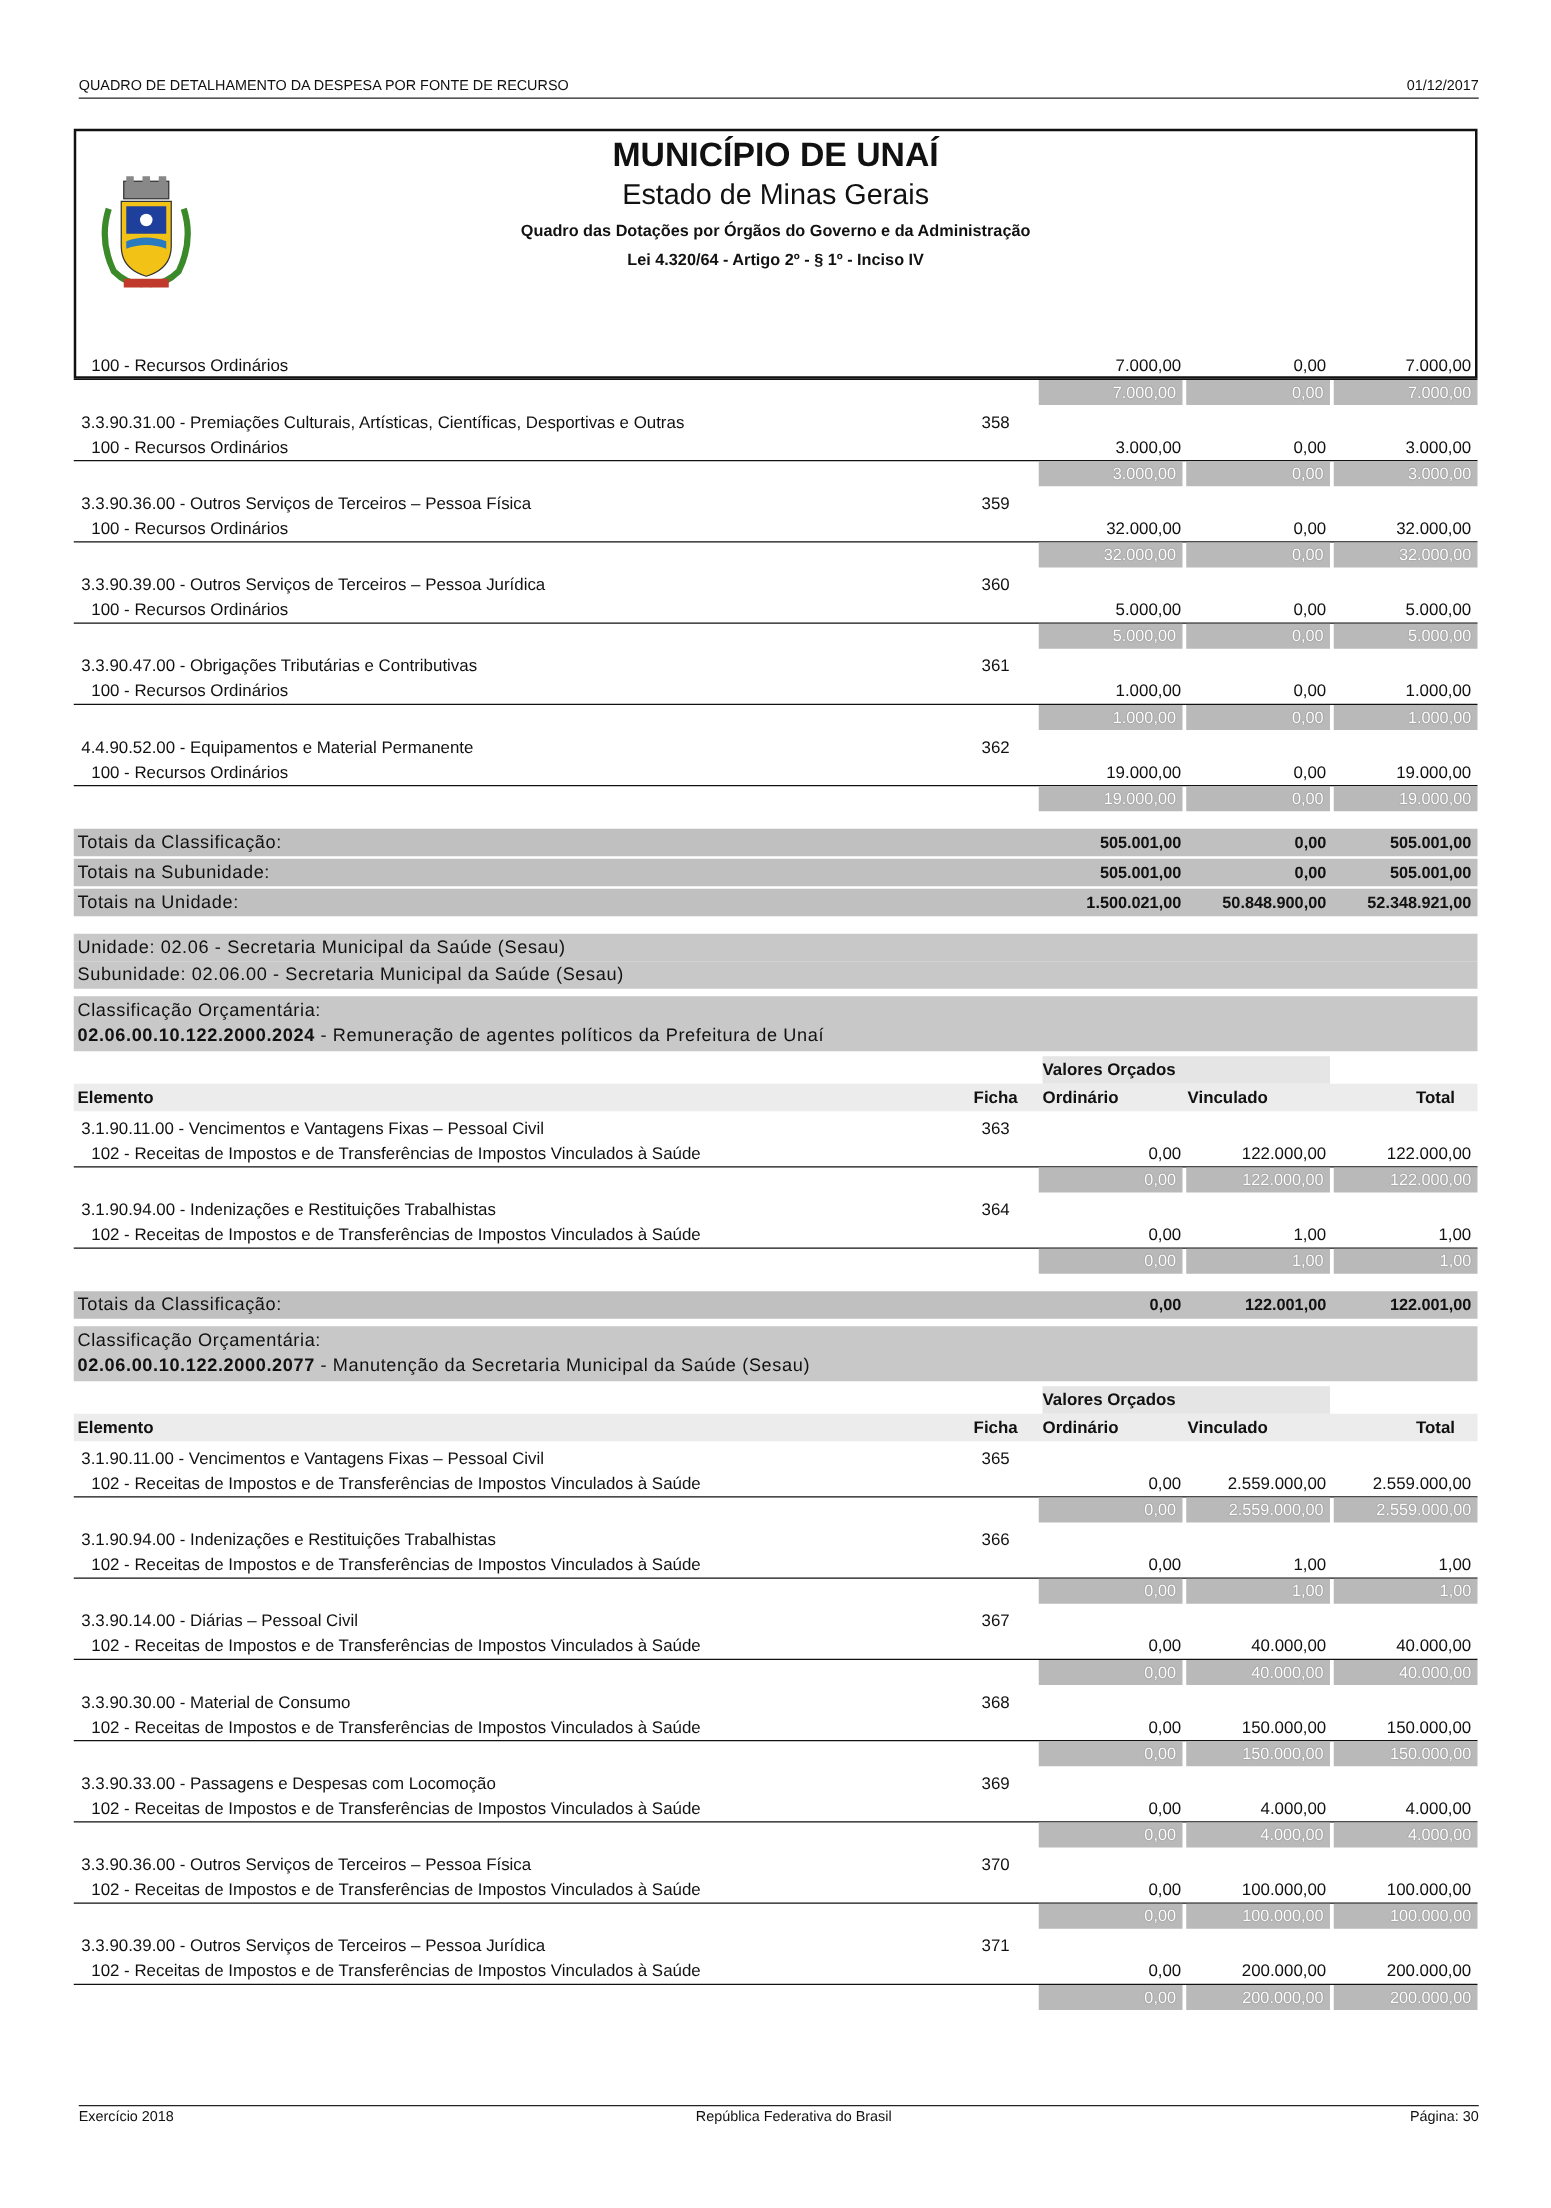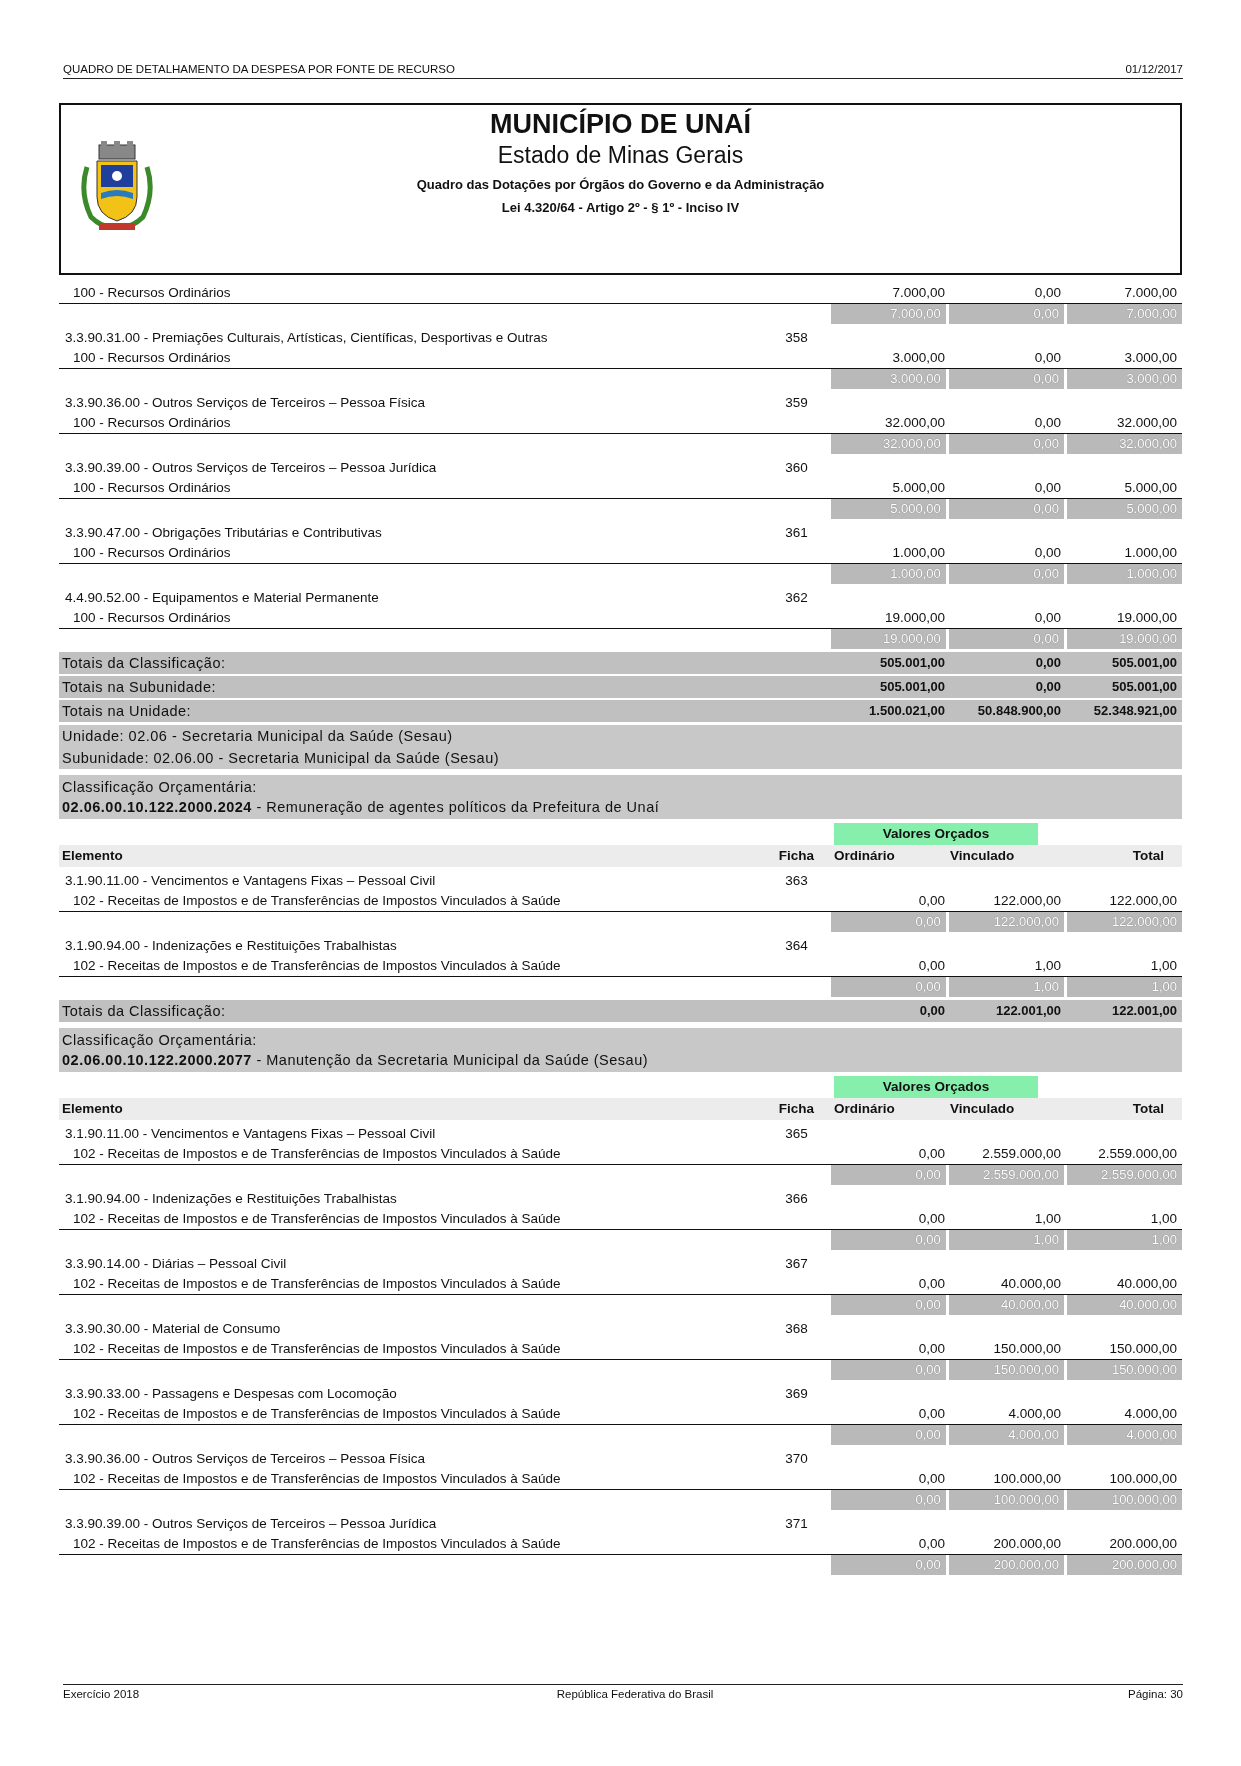--- a/index.html
+++ b/index.html
@@ -1,44 +1,44 @@
 <!DOCTYPE html>
 <html><head>
 <meta charset="utf-8">
 <style>
   body { margin:0; background:#fff; font-family:"Liberation Sans", sans-serif; color:#111; }
   .page { position:relative; width:1241px; height:1766px; background:#fff; }
   .top-line { position:absolute; top:63px; left:63px; right:58px; font-size:11.5px; display:flex; justify-content:space-between; border-bottom:1px solid #222; padding-bottom:3px; }
-  .header-box { position:absolute; top:103px; left:59px; width:1123px; height:172px; border:2px solid #111; box-sizing:border-box; text-align:center; }
+  .header-box { position:absolute; top:103px; left:59px; width:1123px; height:200px; border:2px solid #111; box-sizing:border-box; text-align:center; }
   .h1 { font-size:27px; font-weight:bold; margin-top:4px; }
   .h2 { font-size:23px; margin-top:2px; }
   .h3 { font-size:13px; font-weight:bold; margin-top:4px; line-height:23px; }
   .h4 { font-size:14.5px; font-weight:bold; margin-top:14px; }
   .crest { position:absolute; left:16px; top:32px; width:80px; height:98px; }
   .content { position:absolute; top:283px; left:59px; width:1123px; font-size:13.5px; }
   .row { display:flex; height:20px; line-height:20px; align-items:center; }
   .c-el { width:700px; padding-left:6px; box-sizing:border-box; white-space:nowrap; overflow:hidden; }
   .c-ficha { width:75px; text-align:center; }
   .c-num { text-align:right; box-sizing:border-box; padding-right:5px; }
   .c-ord { width:116px; } .c-vin { width:116px; } .c-tot { width:116px; }
   .src { padding-left:14px; }
   .underline { border-bottom:1px solid #111; }
   .subtot { display:flex; height:20px; line-height:20px; color:#fff; font-size:13px; }
   .subtot .spacer { width:775px; }
   .subtot .cell { background:#b9b9b9; margin-left:3px; text-align:right; padding-right:5px; box-sizing:border-box; color:#ffffff; text-shadow:0 0 1px #666; }
   .subtot .cell:first-of-type { margin-left:0; }
   .gap { height:4px; }
   .band { background:#c8c8c8; font-size:14.5px; margin-top:3px; }
   .band .lbl { padding-left:3px; letter-spacing:0.5px; }
-  .tot-row { display:flex; height:22px; line-height:22px; background:#c0c0c0; margin-top:3px; font-size:14.5px; }
+  .tot-row { display:flex; height:22px; line-height:22px; background:#c0c0c0; margin-top:14px; font-size:14.5px; }
   .tot-row .l { width:775px; padding-left:3px; box-sizing:border-box; letter-spacing:0.5px; }
   .tot-row .n { width:116px; text-align:right; padding-right:5px; box-sizing:border-box; font-weight:bold; font-size:13px; }
   .hdr-vals { display:flex; height:22px; line-height:22px; margin-top:4px; font-weight:bold; font-size:13.5px; }
   .hdr-vals .sp { width:775px; }
-  .hdr-vals .v { width:204px; text-align:center; background:#86efac; }
+  .hdr-vals .v { width:230px; background:#e5e5e5; }
   .hdr-cols { display:flex; height:22px; line-height:22px; background:#ececec; font-weight:bold; font-size:13.5px; }
   .hdr-cols .e { width:700px; padding-left:3px; box-sizing:border-box; }
   .hdr-cols .f { width:75px; text-align:center; }
   .hdr-cols .o, .hdr-cols .vi, .hdr-cols .t { width:116px; }
   .hdr-cols .t { text-align:right; padding-right:18px; box-sizing:border-box; }
   .footer { position:absolute; top:1684px; left:63px; right:58px; font-size:11.5px; display:flex; justify-content:space-between; border-top:1px solid #222; padding-top:3px;gap:19px; }
   .footer .mid { position:absolute; left:50%; transform:translateX(-50%); top:3px;margin-left:12px; }
 </style>
 </head>
 <body>

